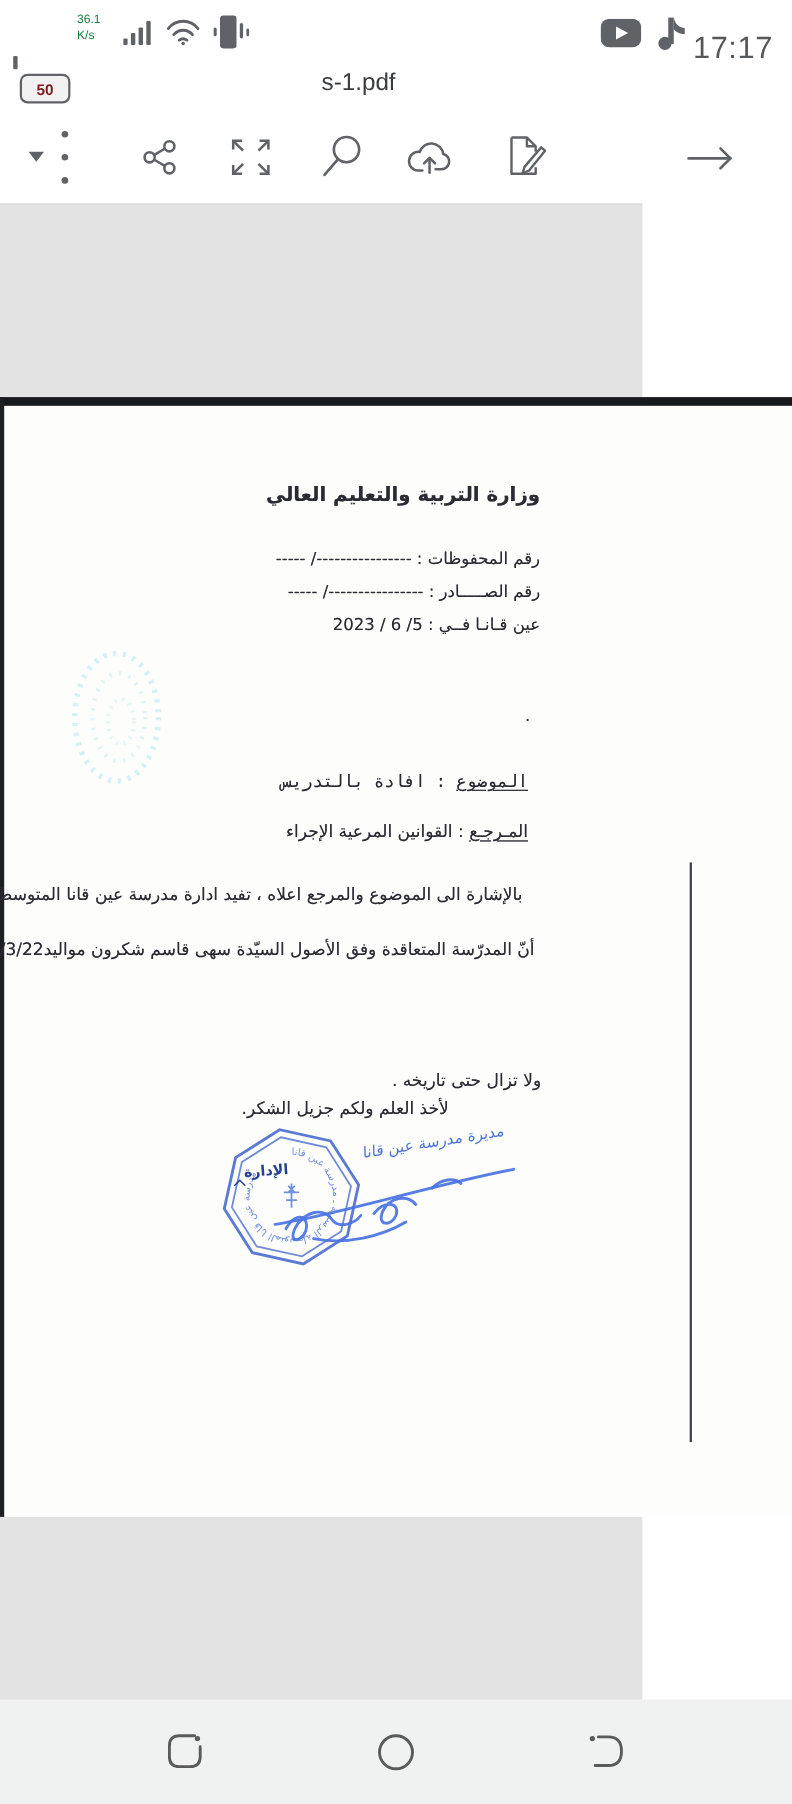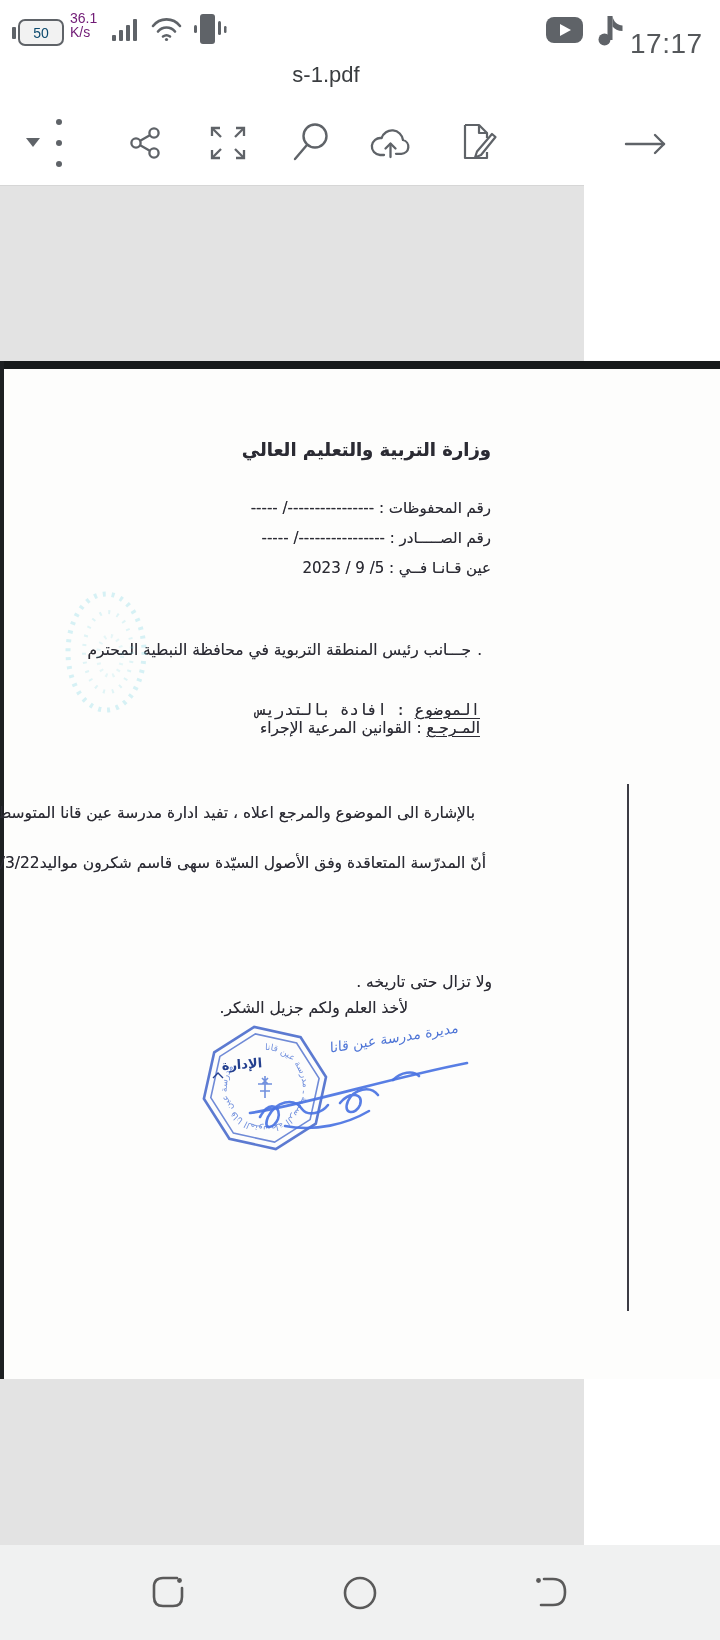--- a/index.html
+++ b/index.html
@@ -5,22 +5,22 @@
   html,body{margin:0;padding:0;}
   body{width:720px;height:1640px;position:relative;overflow:hidden;background:#ffffff;
        font-family:"Liberation Sans",sans-serif;}
   .abs{position:absolute;}
   
   #status-bar{left:0;top:0;width:720px;height:60px;background:#fff;}
   #battery{left:12px;top:19px;display:flex;align-items:center;}
   #battery-nub{width:4px;height:12px;background:#5f6368;border-radius:1px;margin-right:2px;}
   #battery-body{width:42px;height:23px;border:2.5px solid #5f6368;border-radius:7px;
       display:flex;align-items:center;justify-content:center;
-      font-size:14px;font-weight:normal;color:#0c4a6e;background:#f2f2f2;}
-  #net-speed{left:70px;top:11px;font-size:14px;line-height:14px;color:#701a75;text-align:left;}
+      font-size:14px;font-weight:bold;color:#7f1d1d;background:#f2f2f2;margin-top:48px;}
+  #net-speed{left:70px;top:11px;font-size:11px;line-height:14px;color:#15803d;text-align:left;}
   #signal-bars{left:112px;top:16px;}
   #wifi-icon{left:150px;top:16px;}
   #vibrate-icon{left:194px;top:13px;}
   #yt-icon{left:546px;top:17px;}
   #tiktok-icon{left:596px;top:13px;}
   #clock{left:630px;top:13px;font-size:28px;color:#55585b;letter-spacing:.5px;margin-top:15px;}
   
   #doc-title{left:0;top:62px;width:652px;text-align:center;font-size:22px;color:#3a3d40;}
   .tbtn{display:flex;align-items:center;justify-content:center;}
   #caret{left:26px;top:138px;width:0;height:0;border-left:7px solid transparent;
@@ -35,21 +35,21 @@
   
   .ar{direction:rtl;color:#2b2b33;font-family:"DejaVu Sans",sans-serif;
       text-shadow:0 0 .5px rgba(40,40,55,.55);white-space:nowrap;}
   #ministry{top:253px;right:93px;font-size:18px;font-weight:bold;}
   #ln-archive{top:313px;right:93px;font-size:15px;}
   #ln-issue{top:343px;right:93px;font-size:15px;}
   #ln-date{top:373px;right:93px;font-size:15px;}
   #ln-addr{top:455px;right:113px;font-size:15.5px;}
   #addr-dot{top:455px;right:102px;font-size:15px;}
   #ln-subject{top:515px;right:104px;font-size:15.5px;font-family:Liberation Mono, monospace;}
-  #ln-ref{top:533px;right:104px;font-size:15.5px;}
+  #ln-ref{top:561px;right:104px;font-size:15.5px;}
   .u{text-decoration:underline;text-underline-offset:3px;}
   #ln-b1{top:618px;right:109px;font-size:15.5px;}
   #ln-b2{top:668px;right:98px;font-size:15.5px;}
   #ln-b3{top:718px;right:94px;font-size:15.5px;}
   #ln-b4{top:755px;right:92px;font-size:15.5px;margin-top:32px;}
   #ln-close{top:813px;right:176px;font-size:15.5px;margin-left:32px;}
   #vline{left:627px;top:598px;width:2px;height:527px;background:#3c3c44;}
   
   #cyan-stamp{left:58px;top:400px;}
   #blue-stamp{left:165px;top:830px;}
@@ -180,22 +180,21 @@
 </div>
 
 <div class="abs" id="viewport">
   <div class="abs" id="scan-top"></div>
   <div class="abs" id="scan-left"></div>
   <div class="abs" id="page"></div>
 
   <div class="abs ar" id="ministry">وزارة التربية والتعليم العالي</div>
   <div class="abs ar" id="ln-archive">رقم المحفوظات : ----------------/ -----</div>
   <div class="abs ar" id="ln-issue">رقم الصـــــادر : ----------------/ -----</div>
-  <div class="abs ar" id="ln-date">عين قـانـا فــي : 5/ 9 / 2023</div>
-  <div class="abs ar" id="ln-addr">جـــانب رئيس المنطقة التربوية في محافظة النبطية المحترم</div>
+  <div class="abs ar" id="ln-date">عين قـانـا فــي : 5/ 6 / 2023</div>
   <div class="abs ar" id="addr-dot">.</div>
   <div class="abs ar" id="ln-subject"><span class="u">الموضوع</span><span> : افادة بالتدريس</span></div>
   <div class="abs ar" id="ln-ref"><span class="u">المـرجـع</span><span> : القوانين المرعية الإجراء</span></div>
   <div class="abs ar" id="ln-b1">بالإشارة الى الموضوع والمرجع اعلاه ، تفيد ادارة مدرسة عين قانا المتوسطة الرسمية</div>
   <div class="abs ar" id="ln-b2">أنّ المدرّسة المتعاقدة وفق الأصول السيّدة سهى قاسم شكرون مواليد1981/3/22</div>
   <div class="abs ar" id="ln-b4">ولا تزال حتى تاريخه .</div>
   <div class="abs ar" id="ln-close">لأخذ العلم ولكم جزيل الشكر.</div>
   <div class="abs" id="vline"></div>
 
   <div class="abs" id="cyan-stamp">

